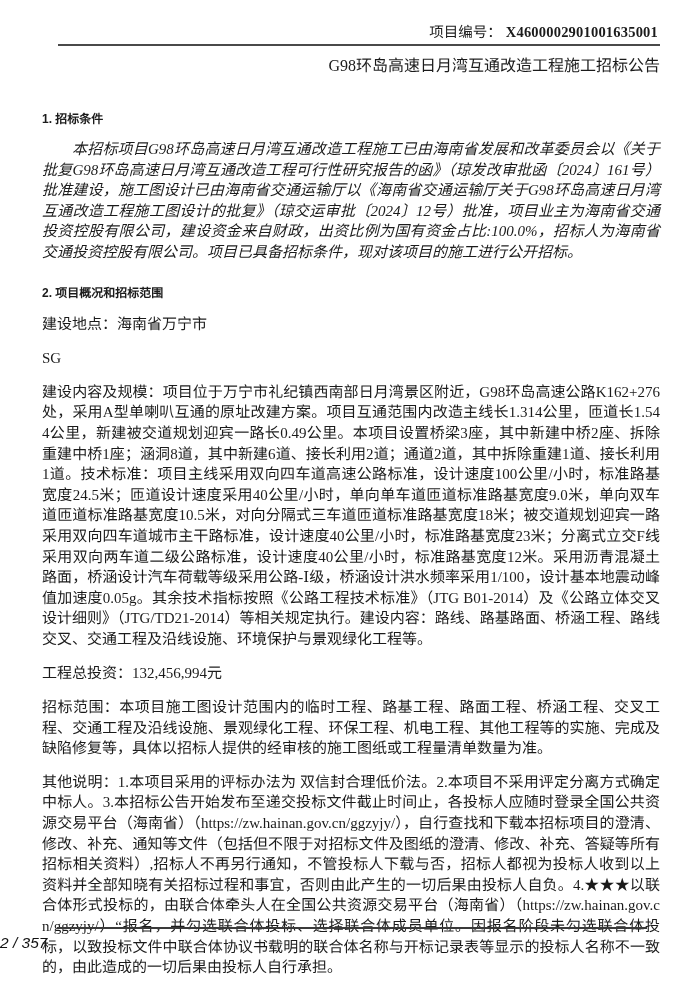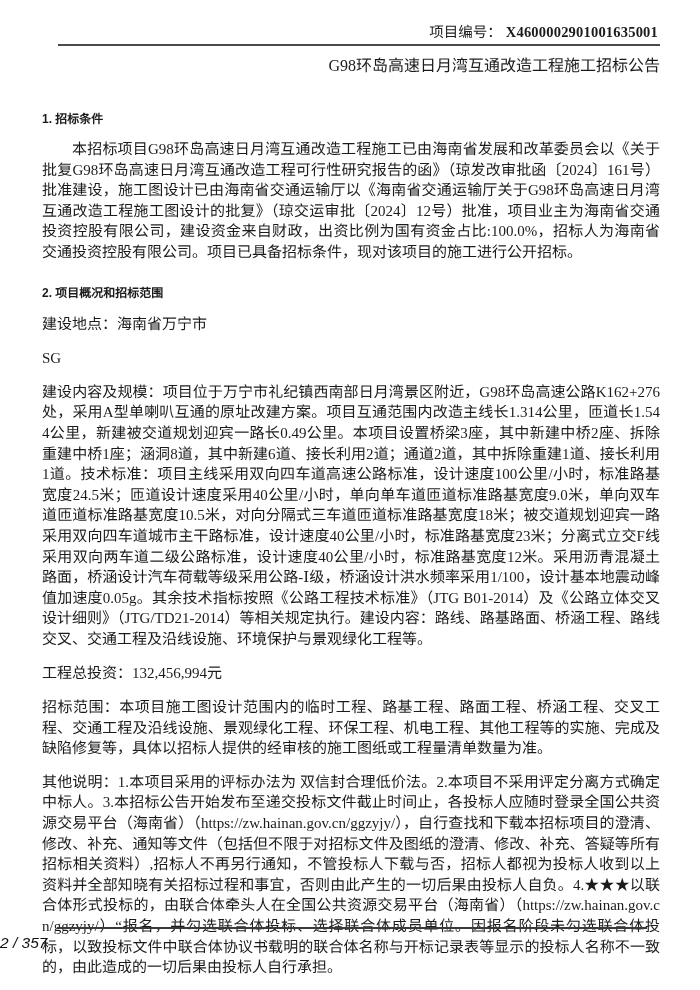--- a/index.html
+++ b/index.html
@@ -47,21 +47,21 @@
   }
   .sec-heading.second{margin-top:20px;}
   
   .para{
     font-size:15px;
     line-height:20.6px;
     text-align:justify;
     margin:13px 0 0 0;
     word-break:break-all;
   }
-  .para.indent{text-indent:2em;}
+  .para.indent{text-indent:2em;font-style:italic;}
   .line{
     font-size:15px;
     line-height:20.6px;
     margin:14px 0 0 0;
   }
   
   .footer-rule{
     position:absolute;
     left:57px;
     right:53px;

